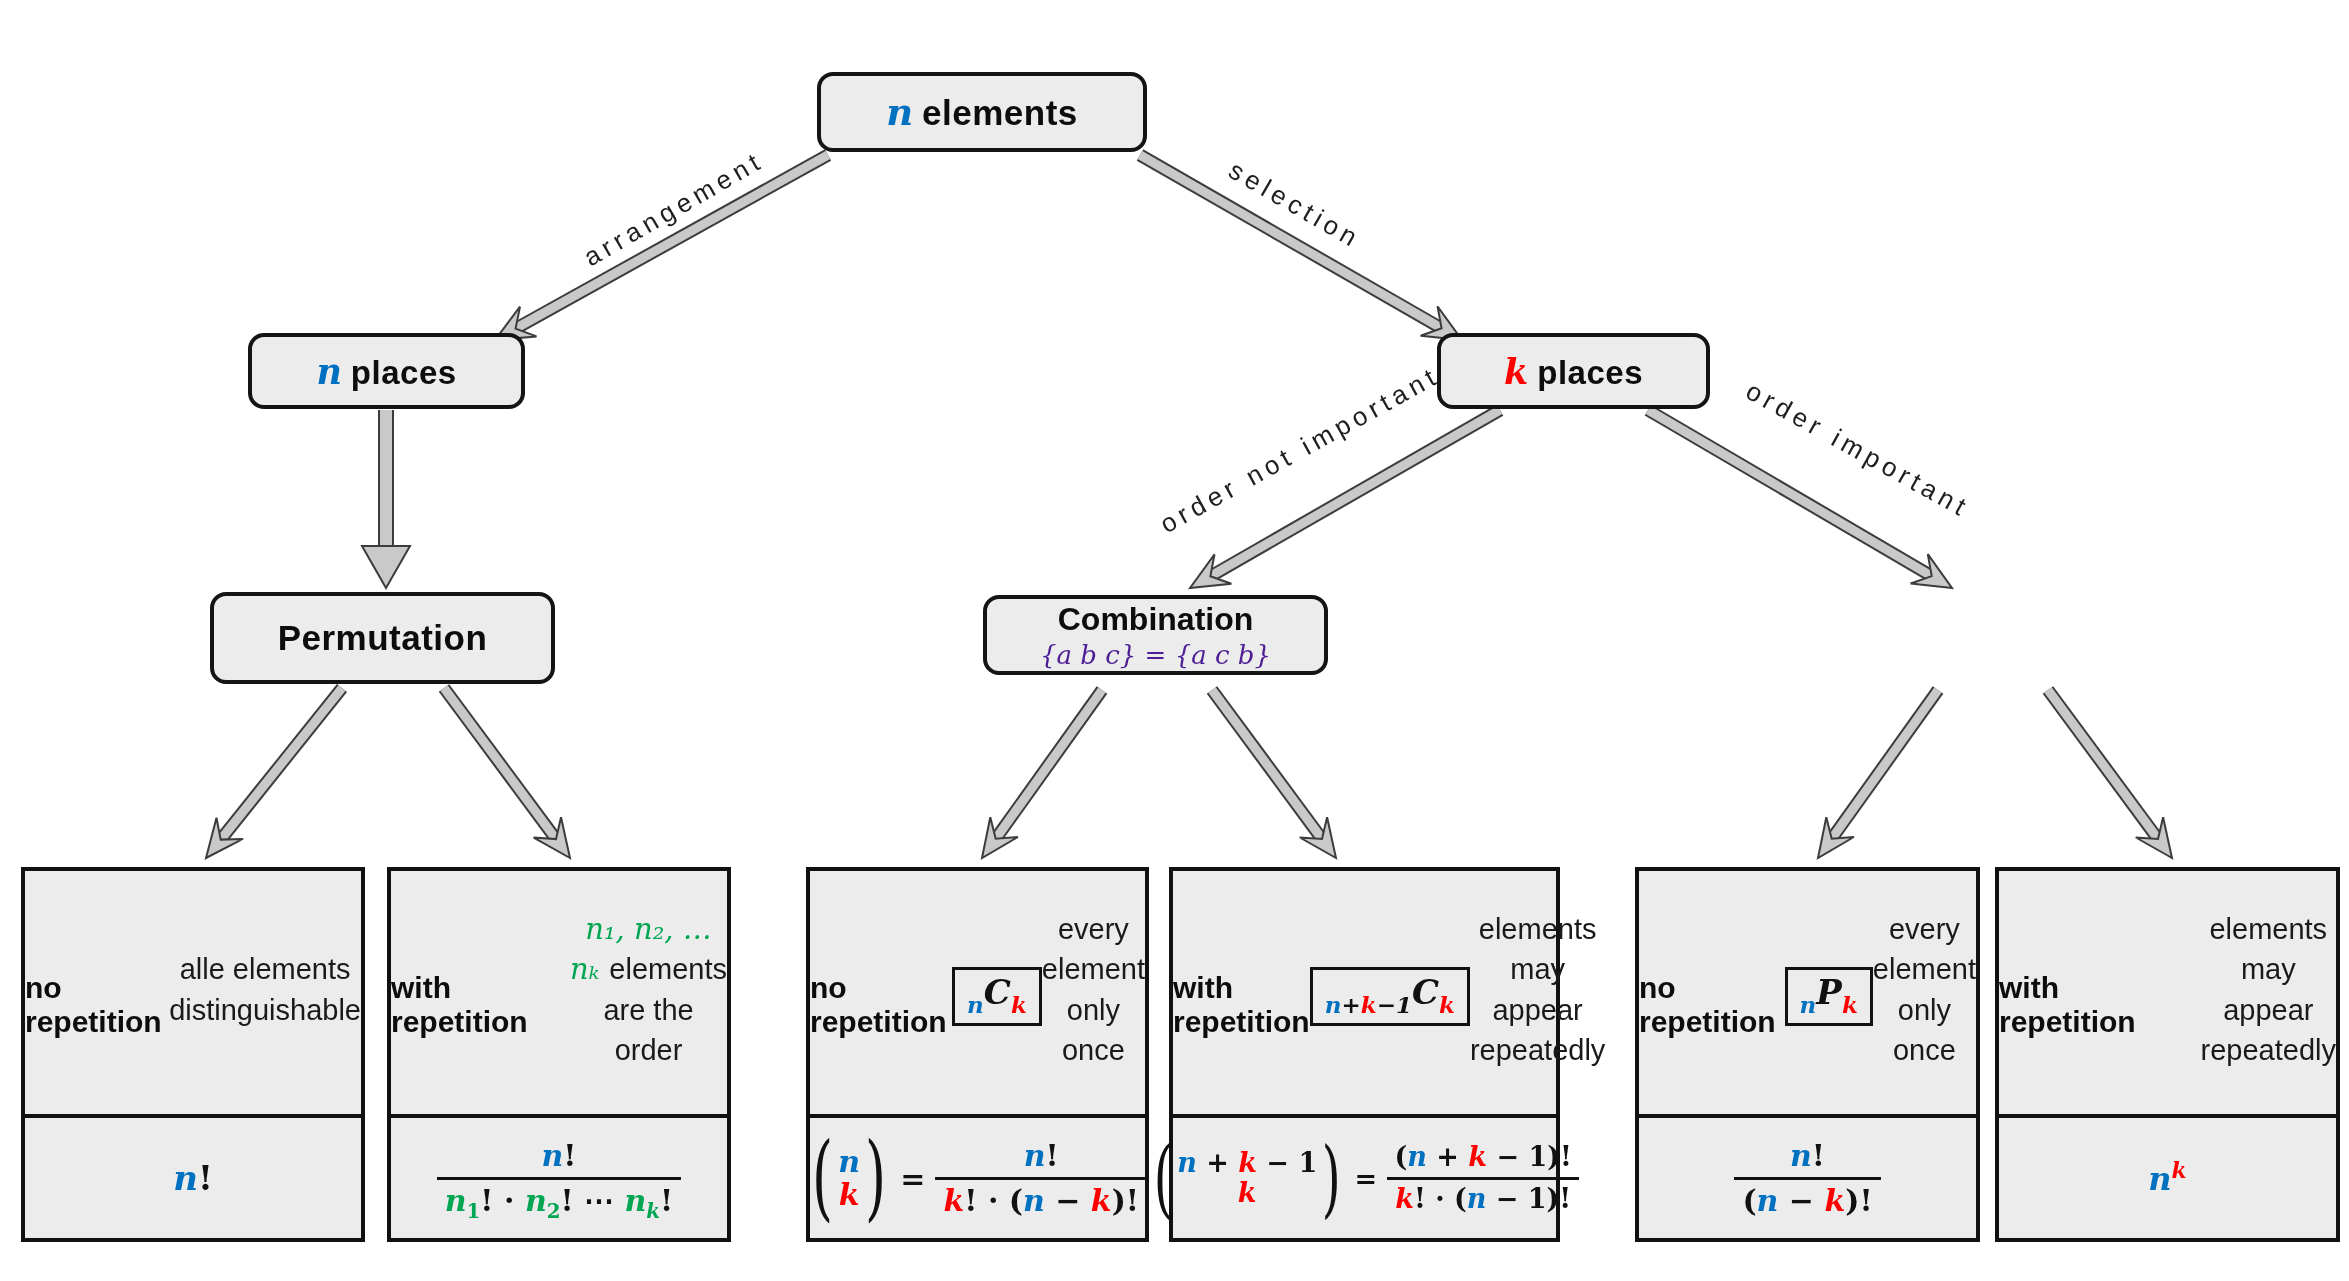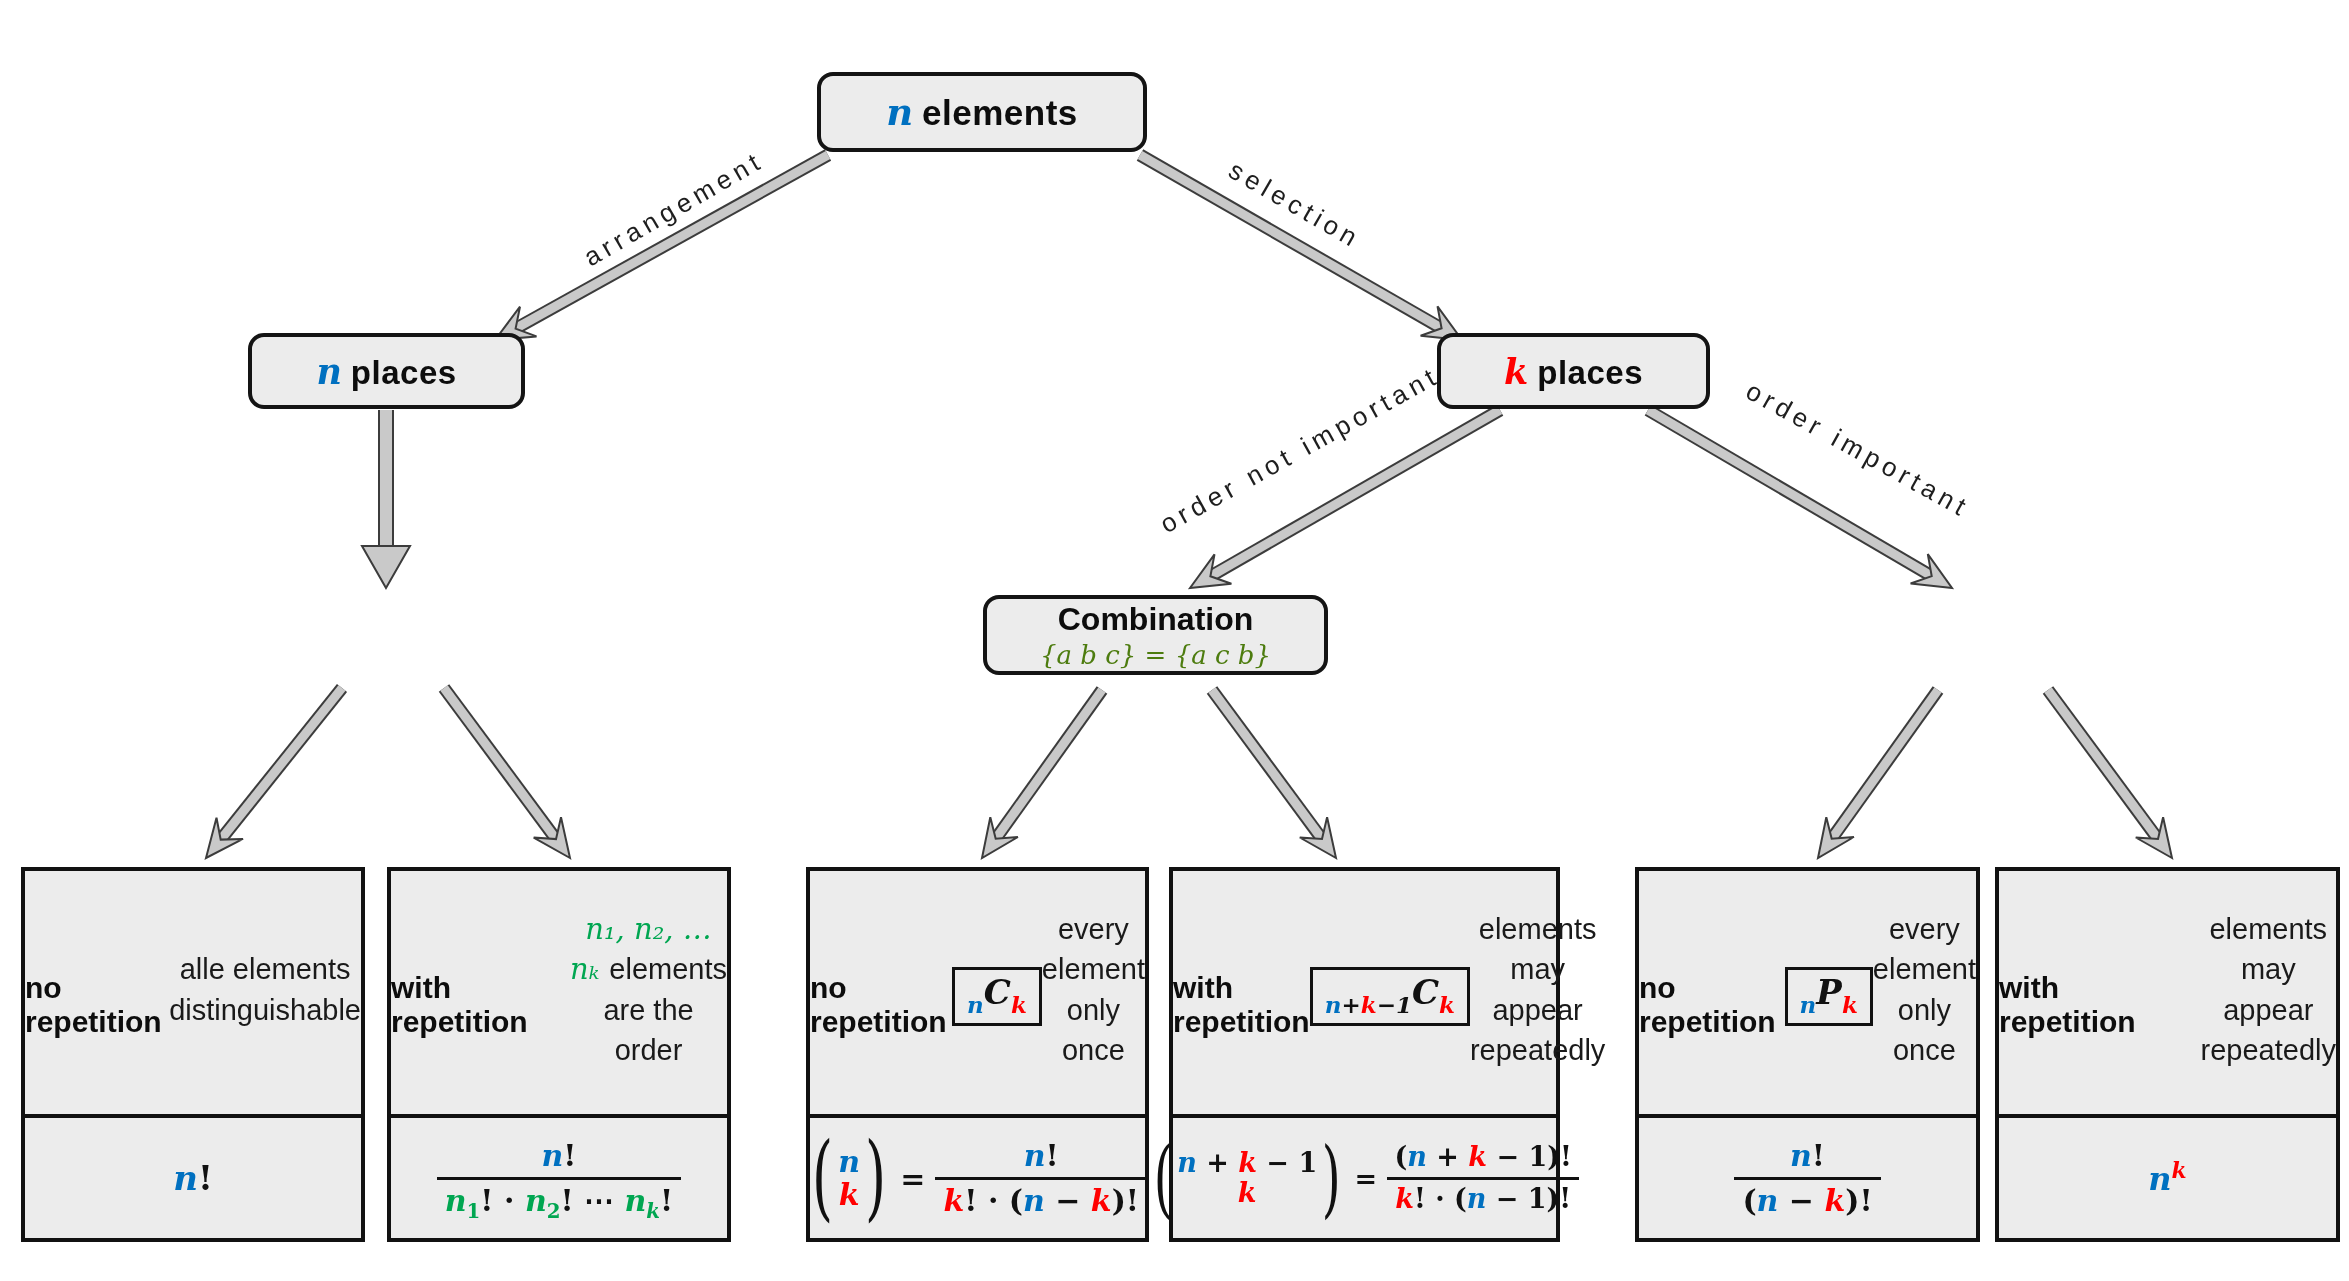--- a/index.html
+++ b/index.html
@@ -6,21 +6,21 @@
   .canvas{position:relative;width:2349px;height:1281px;background:#ffffff;overflow:hidden;
           font-family:"Liberation Sans",sans-serif;color:#111;}
   svg.arrow-layer{position:absolute;left:0;top:0;width:2349px;height:1281px;}
 
   
   .node{position:absolute;background:#ececec;border:4px solid #141414;border-radius:16px;
         display:flex;flex-direction:column;align-items:center;justify-content:center;box-sizing:border-box;}
   .node-line{display:flex;align-items:baseline;}
   .node-title{font-size:35px;font-weight:bold;color:#0d0d0d;letter-spacing:0.5px;}
   .node-title-sm{font-size:32px;font-weight:bold;color:#0d0d0d;}
-  .node-sub{font-family:"DejaVu Serif",serif;font-style:italic;font-size:26px;color:#4d7c0f;margin-top:2px;}
+  .node-sub{font-family:"DejaVu Serif",serif;font-style:italic;font-size:26px;color:#4c1d95;margin-top:2px;}
   .nvar{font-family:"DejaVu Serif",serif;font-style:italic;font-weight:bold;font-size:37px;margin-right:9px;}
 
   
   .edge-label{position:absolute;font-size:26px;letter-spacing:5px;color:#1e1e1e;white-space:nowrap;
               transform-origin:center center;}
 
   
   .leaf{position:absolute;top:867px;height:375px;background:#ececec;border:4px solid #111;
         box-sizing:border-box;display:flex;flex-direction:column;}
   .leaf-top{height:247px;border-bottom:4px solid #111;display:flex;flex-direction:row;align-items:center;box-sizing:border-box;}
@@ -118,20 +118,23 @@
       <span class="node-title" style="font-size:33px;">places</span>
     </div>
   </div>
   <div class="node" style="left:1437px;top:333px;width:273px;height:76px;">
     <div class="node-line">
       <span class="nvar mr" style="font-size:35px;">k</span>
       <span class="node-title" style="font-size:33px;">places</span>
     </div>
   </div>
 
+  <div class="node" style="left:210px;top:592px;width:345px;height:92px;">
+    <div class="node-title">Permutation</div>
+  </div>
   <div class="node" style="left:983px;top:595px;width:345px;height:80px;">
     <div class="node-title-sm">Combination</div>
     <div class="node-sub">{a b c} = {a c b}</div>
   </div>
 
   <div class="leaf" style="left:21px;width:344px;">
     <div class="leaf-top">
       <div class="leaf-title">no repetition</div>
       <div class="leaf-text">
         <div>alle elements</div>

